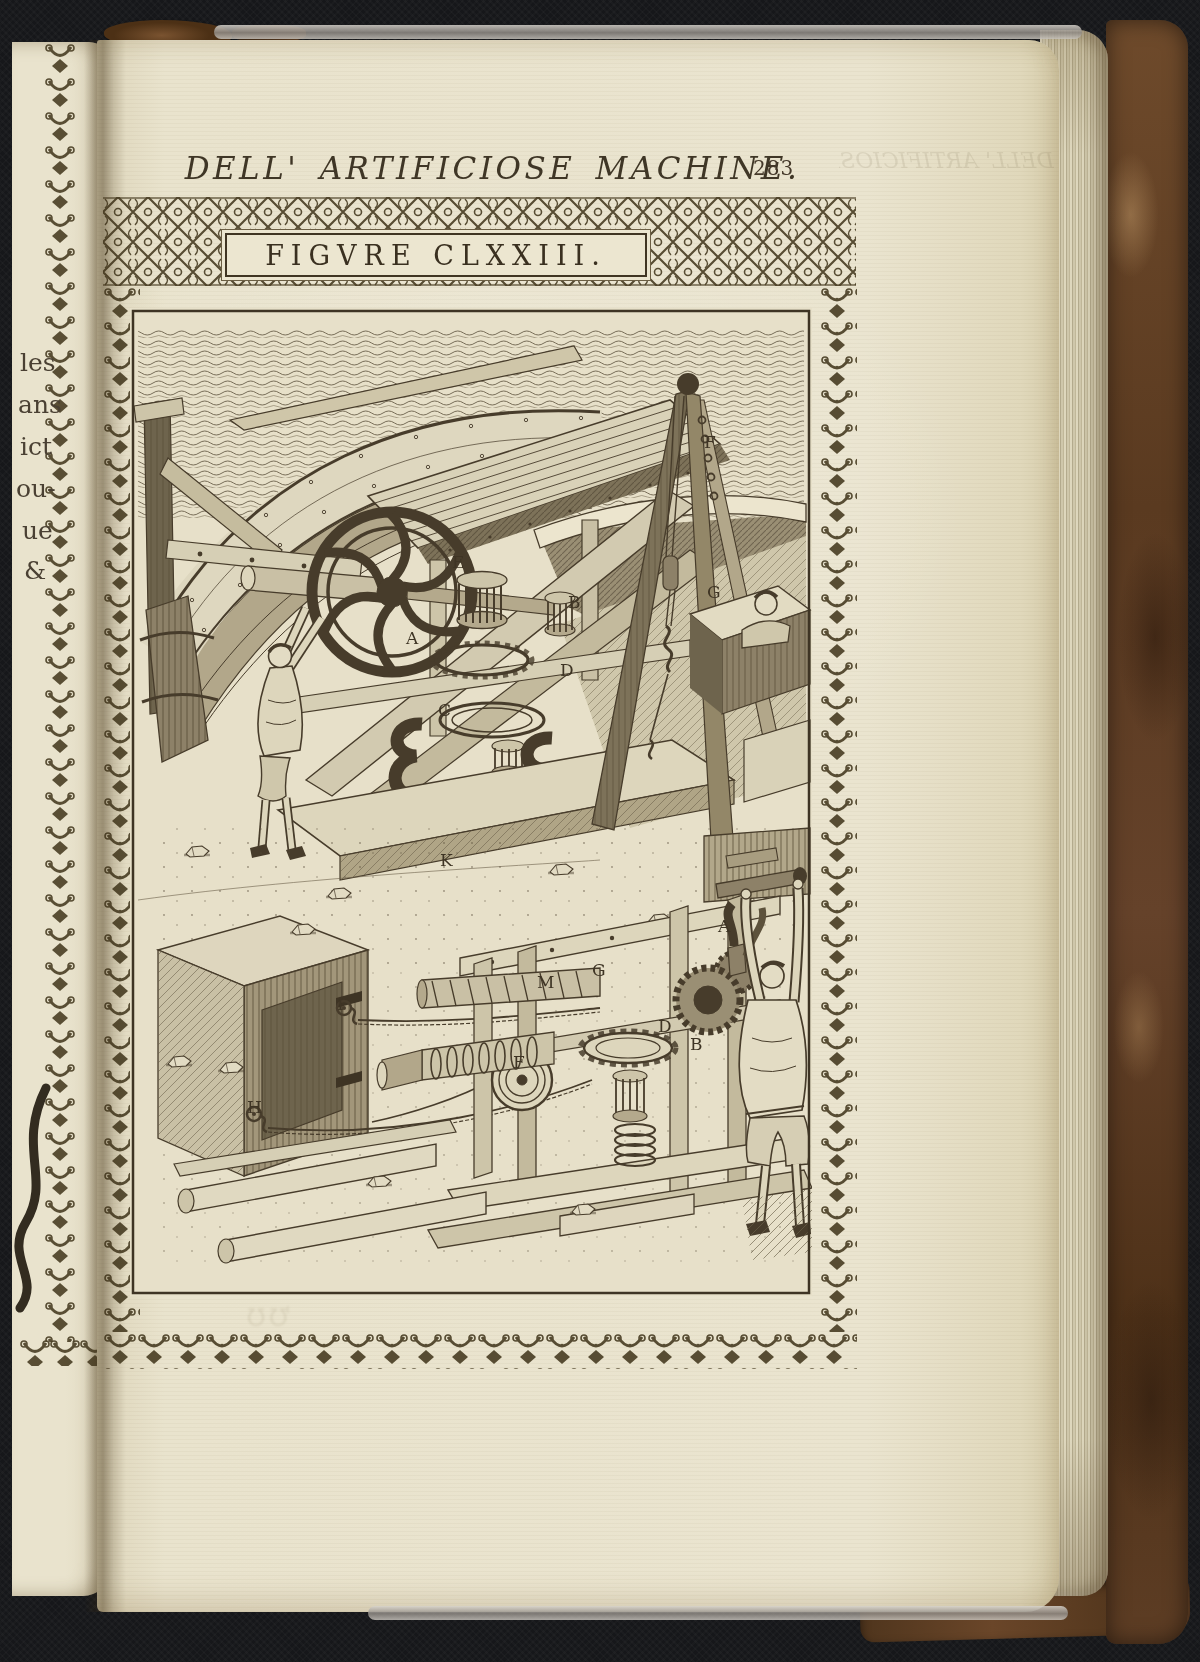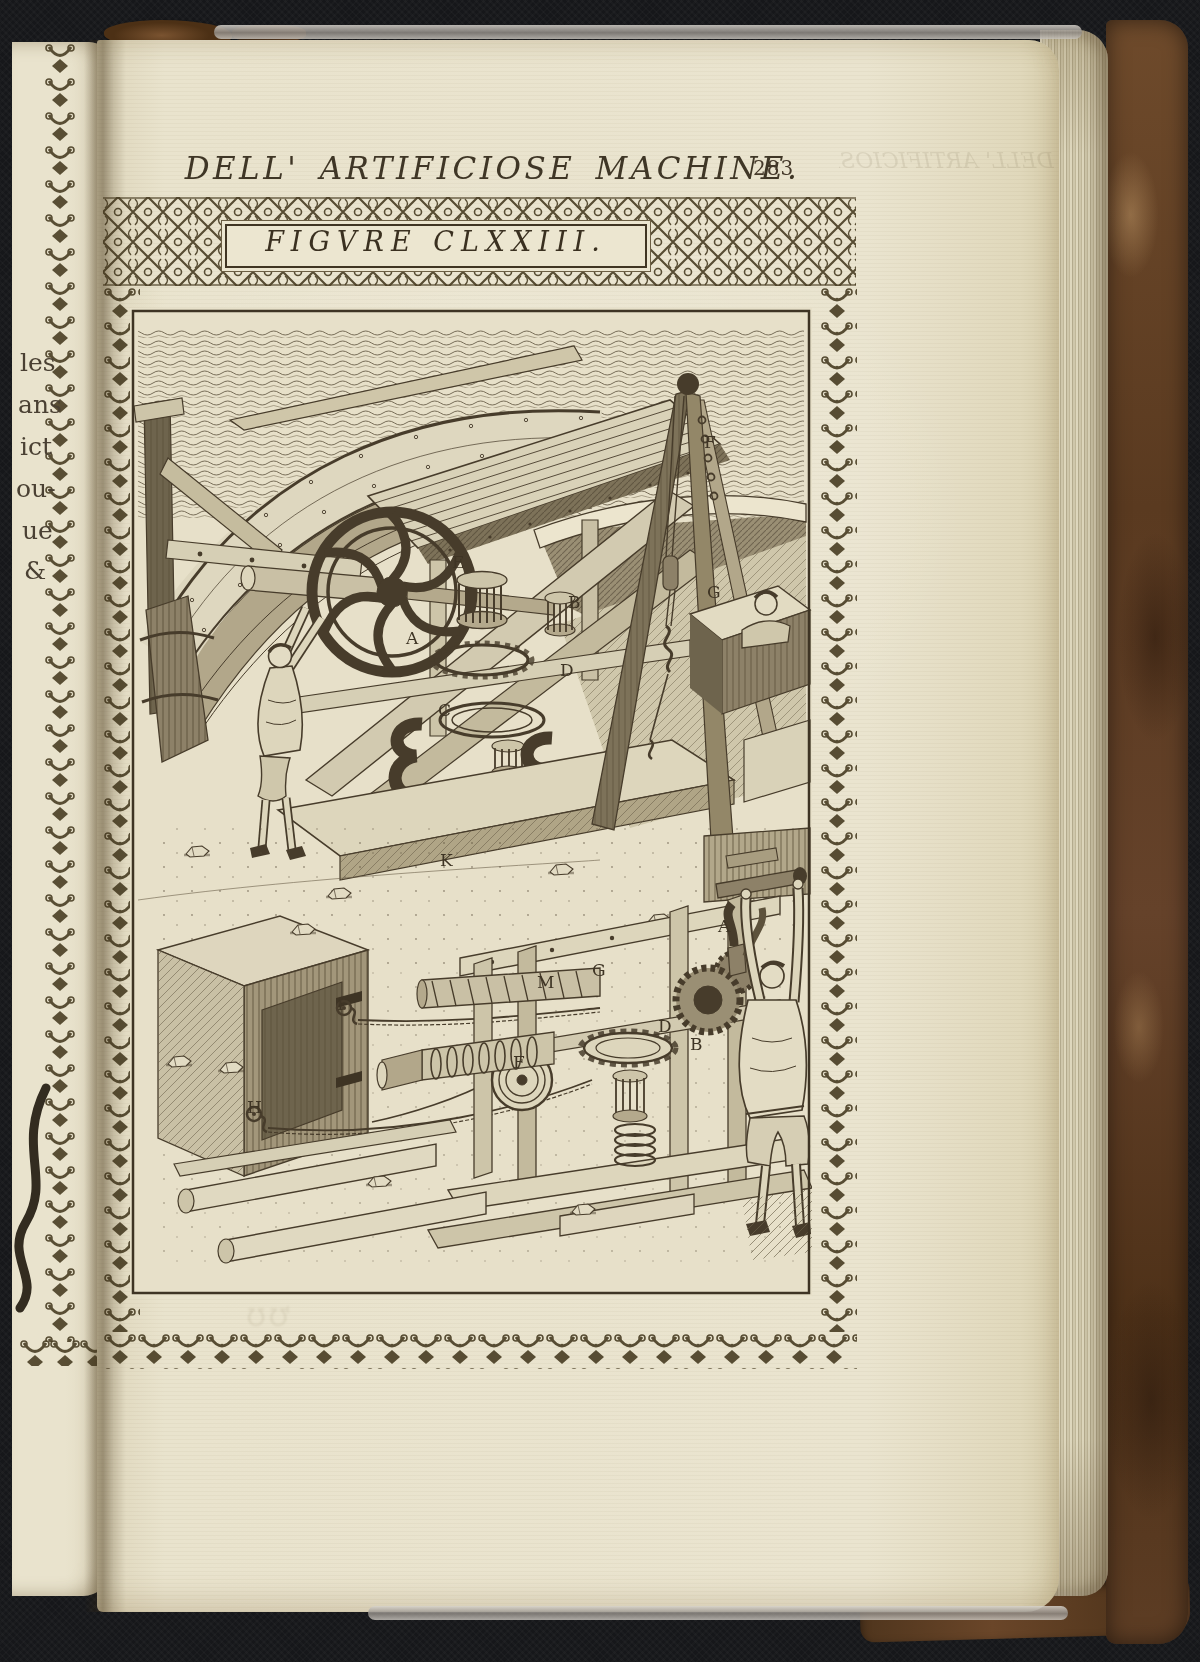--- a/index.html
+++ b/index.html
@@ -50,23 +50,23 @@
   .glass{background:linear-gradient(180deg,#d8d4cd,#8f8a84 55%,#c6c2bb);opacity:.85;border-radius:8px;z-index:9;}
   #glass-top{left:214px;top:25px;width:868px;height:14px;}
   #glass-bottom{left:368px;top:1606px;width:700px;height:14px;}
 
   
   #header-title{left:73px;top:110px;width:645px;text-align:center;
     font-style:italic;font-size:31px;letter-spacing:3.5px;word-spacing:7px;color:#3f3626;}
   #page-number{left:656px;top:116px;font-size:20px;color:#45392a;letter-spacing:1px;}
   #ghost-title{left:742px;top:108px;width:215px;height:42px;overflow:hidden;white-space:nowrap;
     transform:scaleX(-1);font-style:italic;font-size:22px;color:#6a5d40;opacity:.12;}
-  #cartouche{left:128px;top:184px;width:418px;height:40px;background:#ece6d0;
+  #cartouche{left:128px;top:193px;width:418px;height:40px;background:#ece6d0;
     border:2px solid #403523;box-shadow:0 0 0 3px #ece6d0,0 0 0 4px #6b5e43;
-    display:flex;justify-content:center;font-style:italic;}
+    display:flex;align-items:center;justify-content:center;}
   #cartouche span{font-size:27px;letter-spacing:7px;color:#3a3020;}
   .frag{position:absolute;font-size:25px;color:#4a4033;}
   #smudge{left:150px;top:1264px;font-size:24px;color:#7c6f4e;opacity:.14;filter:blur(1px);letter-spacing:4px;}
 
   
   .orn{position:absolute;}
   #plate-wrap{left:33px;top:268px;width:682px;height:988px;}
   .plate-label{font:17px "DejaVu Serif", serif;fill:#3e3424;}
   svg{display:block;}
 </style>

